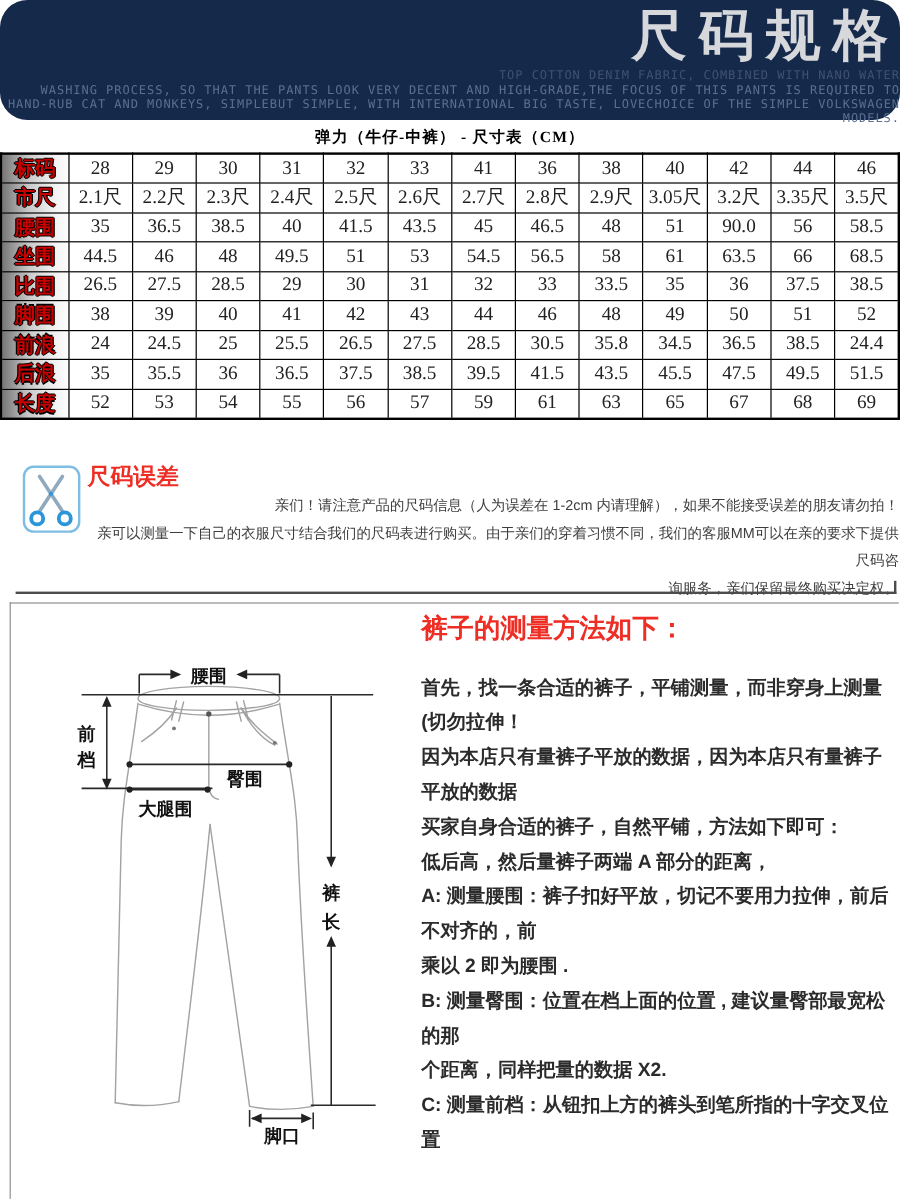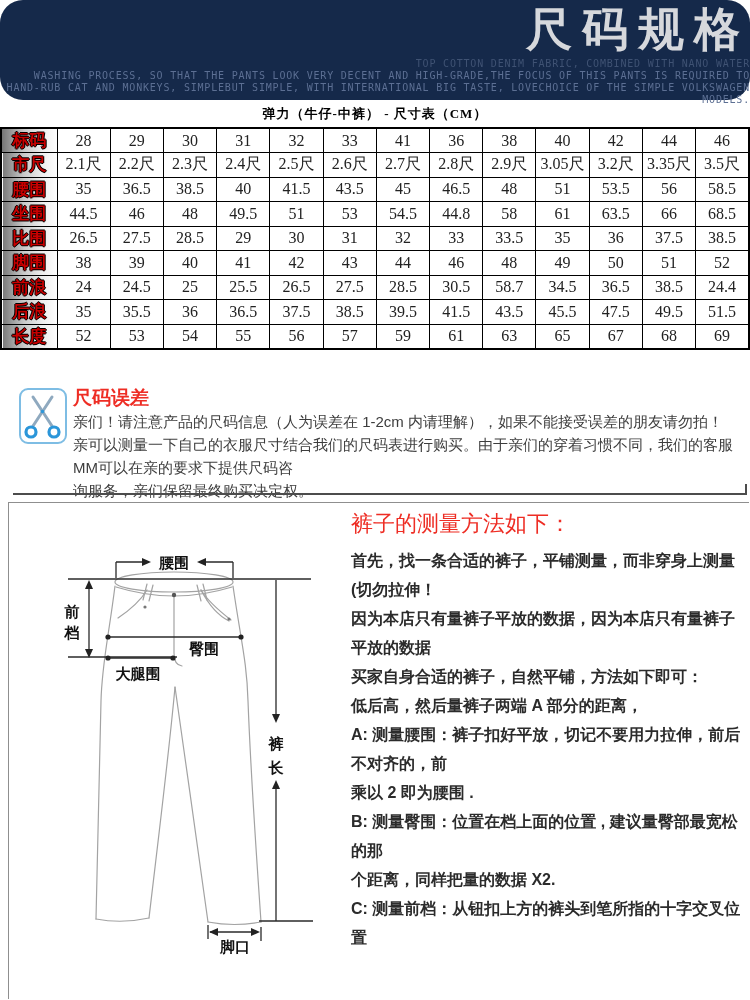--- a/index.html
+++ b/index.html
@@ -47,31 +47,31 @@
     font-family:Liberation Mono, monospace;
   }
   
   .notice { position:absolute; top:368px; left:5px; width:750px; height:130px; }
   .notice .icon-box {
     position:absolute; left:14px; top:20px; width:48px; height:56px;
     border:2px solid #7ebde4; border-radius:9px; background:#fff;
   }
   .notice .content { position:absolute; left:68px; top:19px; width:676px; }
   .notice .n-title { font-size:19px; font-weight:bold; color:#ee2d24; line-height:22px; margin-bottom:1px; }
-  .notice .n-lines p { font-size:15px; line-height:23px; color:#3d3d3d; }
+  .notice .n-lines p { font-size:12px; line-height:23px; color:#3d3d3d;text-align:right; }
   .notice .rule { position:absolute; left:8px; bottom:3px; width:734px; height:2px; background:#4c4c4c; }
   .notice .rule-tick { position:absolute; left:740px; bottom:3px; width:2px; height:11px; background:#4c4c4c; }
   
   .measure {
     position:absolute; top:502px; left:8px; width:741px; height:497px;
     border-top:1px solid #8f8f8f; border-left:1px solid #8f8f8f; background:#fff;
   }
   .measure .diagram { position:absolute; left:22px; top:28px; }
   .measure .mtext { position:absolute; left:342px; top:6px; width:394px; }
-  .measure .m-title { font-size:22px; font-weight:normal; color:#ee2d24; line-height:30px; margin-bottom:7px; }
+  .measure .m-title { font-size:22px; font-weight:bold; color:#ee2d24; line-height:30px; margin-bottom:20px; }
   .measure .m-lines p { font-size:16px; font-weight:bold; color:#2b2b2b; line-height:29px; }
   
   .dim { stroke:#2a2a2a; stroke-width:1.3; fill:none; }
   .pant { stroke:#a3a3a3; stroke-width:1.2; fill:none; stroke-linecap:round; }
   .dlabel { font-family:"Liberation Sans", sans-serif; font-size:15px; font-weight:bold; fill:#111; text-anchor:middle; }
 </style>
 </head>
 <body>
 
 <div class="page">
@@ -129,34 +129,34 @@
           <td>35</td>
           <td>36.5</td>
           <td>38.5</td>
           <td>40</td>
           <td>41.5</td>
           <td>43.5</td>
           <td>45</td>
           <td>46.5</td>
           <td>48</td>
           <td>51</td>
-          <td>53.5</td>
+          <td>90.0</td>
           <td>56</td>
           <td>58.5</td>
         </tr>
         <tr>
           <th>坐围</th>
           <td>44.5</td>
           <td>46</td>
           <td>48</td>
           <td>49.5</td>
           <td>51</td>
           <td>53</td>
           <td>54.5</td>
-          <td>44.8</td>
+          <td>56.5</td>
           <td>58</td>
           <td>61</td>
           <td>63.5</td>
           <td>66</td>
           <td>68.5</td>
         </tr>
         <tr>
           <th>比围</th>
           <td>26.5</td>
           <td>27.5</td>
@@ -191,21 +191,21 @@
         <tr>
           <th>前浪</th>
           <td>24</td>
           <td>24.5</td>
           <td>25</td>
           <td>25.5</td>
           <td>26.5</td>
           <td>27.5</td>
           <td>28.5</td>
           <td>30.5</td>
-          <td>58.7</td>
+          <td>35.8</td>
           <td>34.5</td>
           <td>36.5</td>
           <td>38.5</td>
           <td>24.4</td>
         </tr>
         <tr>
           <th>后浪</th>
           <td>35</td>
           <td>35.5</td>
           <td>36</td>

